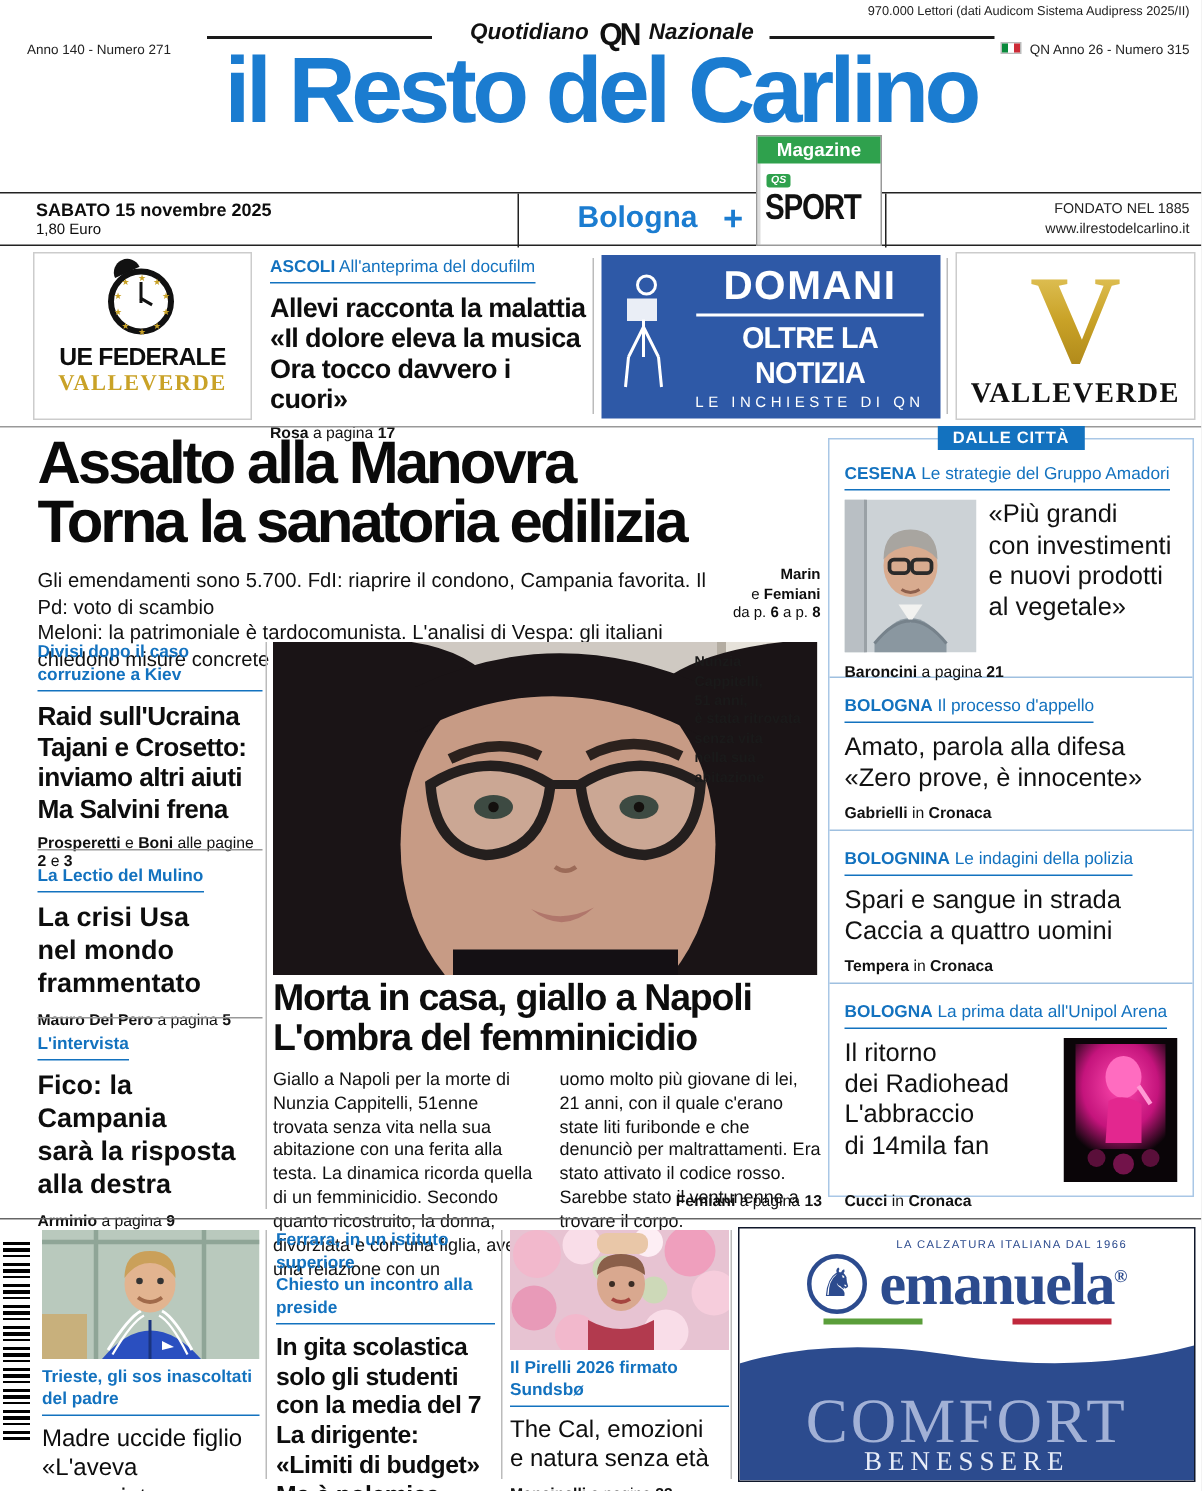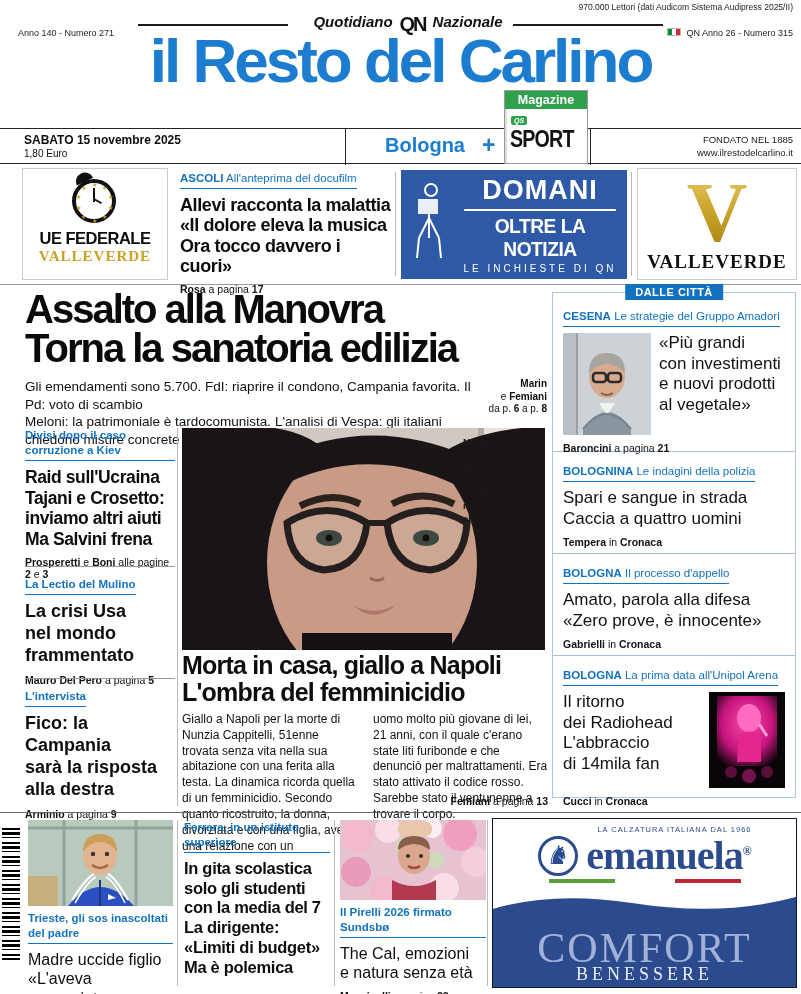--- a/index.html
+++ b/index.html
@@ -348,32 +348,32 @@
           <path d="M20 96 Q44 66 68 96" fill="none" stroke="#76828b" stroke-width="2"></path>
         </svg>
         <div class="head">«Più grandi
 con investimenti
 e nuovi prodotti
 al vegetale»</div>
       </div>
       <div class="byline"><span class="bold">Baroncini</span><span> a pagina </span><span class="bold">21</span></div>
     </div>
 
+    <div class="rstory rs3">
+      <span class="kicker"><span class="bold">BOLOGNA</span><span> Il processo d'appello</span></span>
+      <div class="head">Amato, parola alla difesa
+«Zero prove, è innocente»</div>
+      <div class="byline"><span class="bold">Gabrielli</span><span> in </span><span class="bold">Cronaca</span></div>
+    </div>
+
     <div class="rstory rs2">
       <span class="kicker"><span class="bold">BOLOGNINA</span><span> Le indagini della polizia</span></span>
       <div class="head">Spari e sangue in strada
 Caccia a quattro uomini</div>
       <div class="byline"><span class="bold">Tempera</span><span> in </span><span class="bold">Cronaca</span></div>
-    </div>
-
-    <div class="rstory rs3">
-      <span class="kicker"><span class="bold">BOLOGNA</span><span> Il processo d'appello</span></span>
-      <div class="head">Amato, parola alla difesa
-«Zero prove, è innocente»</div>
-      <div class="byline"><span class="bold">Gabrielli</span><span> in </span><span class="bold">Cronaca</span></div>
     </div>
 
     <div class="rstory rs4">
       <span class="kicker"><span class="bold">BOLOGNA</span><span> La prima data all'Unipol Arena</span></span>
       <div class="rflex">
         <div class="head" style="flex:1">Il ritorno
 dei Radiohead
 L'abbraccio
 di 14mila fan</div>
         <svg width="76" height="96" viewBox="0 0 76 96">
@@ -421,21 +421,21 @@
     </svg>
     <span class="kicker"><span class="bold">Trieste, gli sos inascoltati del padre</span></span>
     <div class="head-r">Madre uccide figlio
 «L'aveva annunciato»</div>
     
   </div>
 
   <div class="abs vlight bv bv1"></div>
 
   <div class="abs bcol b2">
-    <span class="kicker"><span class="bold">Ferrara, in un istituto superiore</span><br></span>
+    <span class="kicker"><span class="bold">Ferrara, in un istituto superiore</span><br><span class="bold">Chiesto un incontro alla preside</span></span>
     <div class="head-b">In gita scolastica
 solo gli studenti
 con la media del 7
 La dirigente:
 «Limiti di budget»
 Ma è polemica</div>
     
   </div>
 
   <div class="abs vlight bv bv2"></div>

